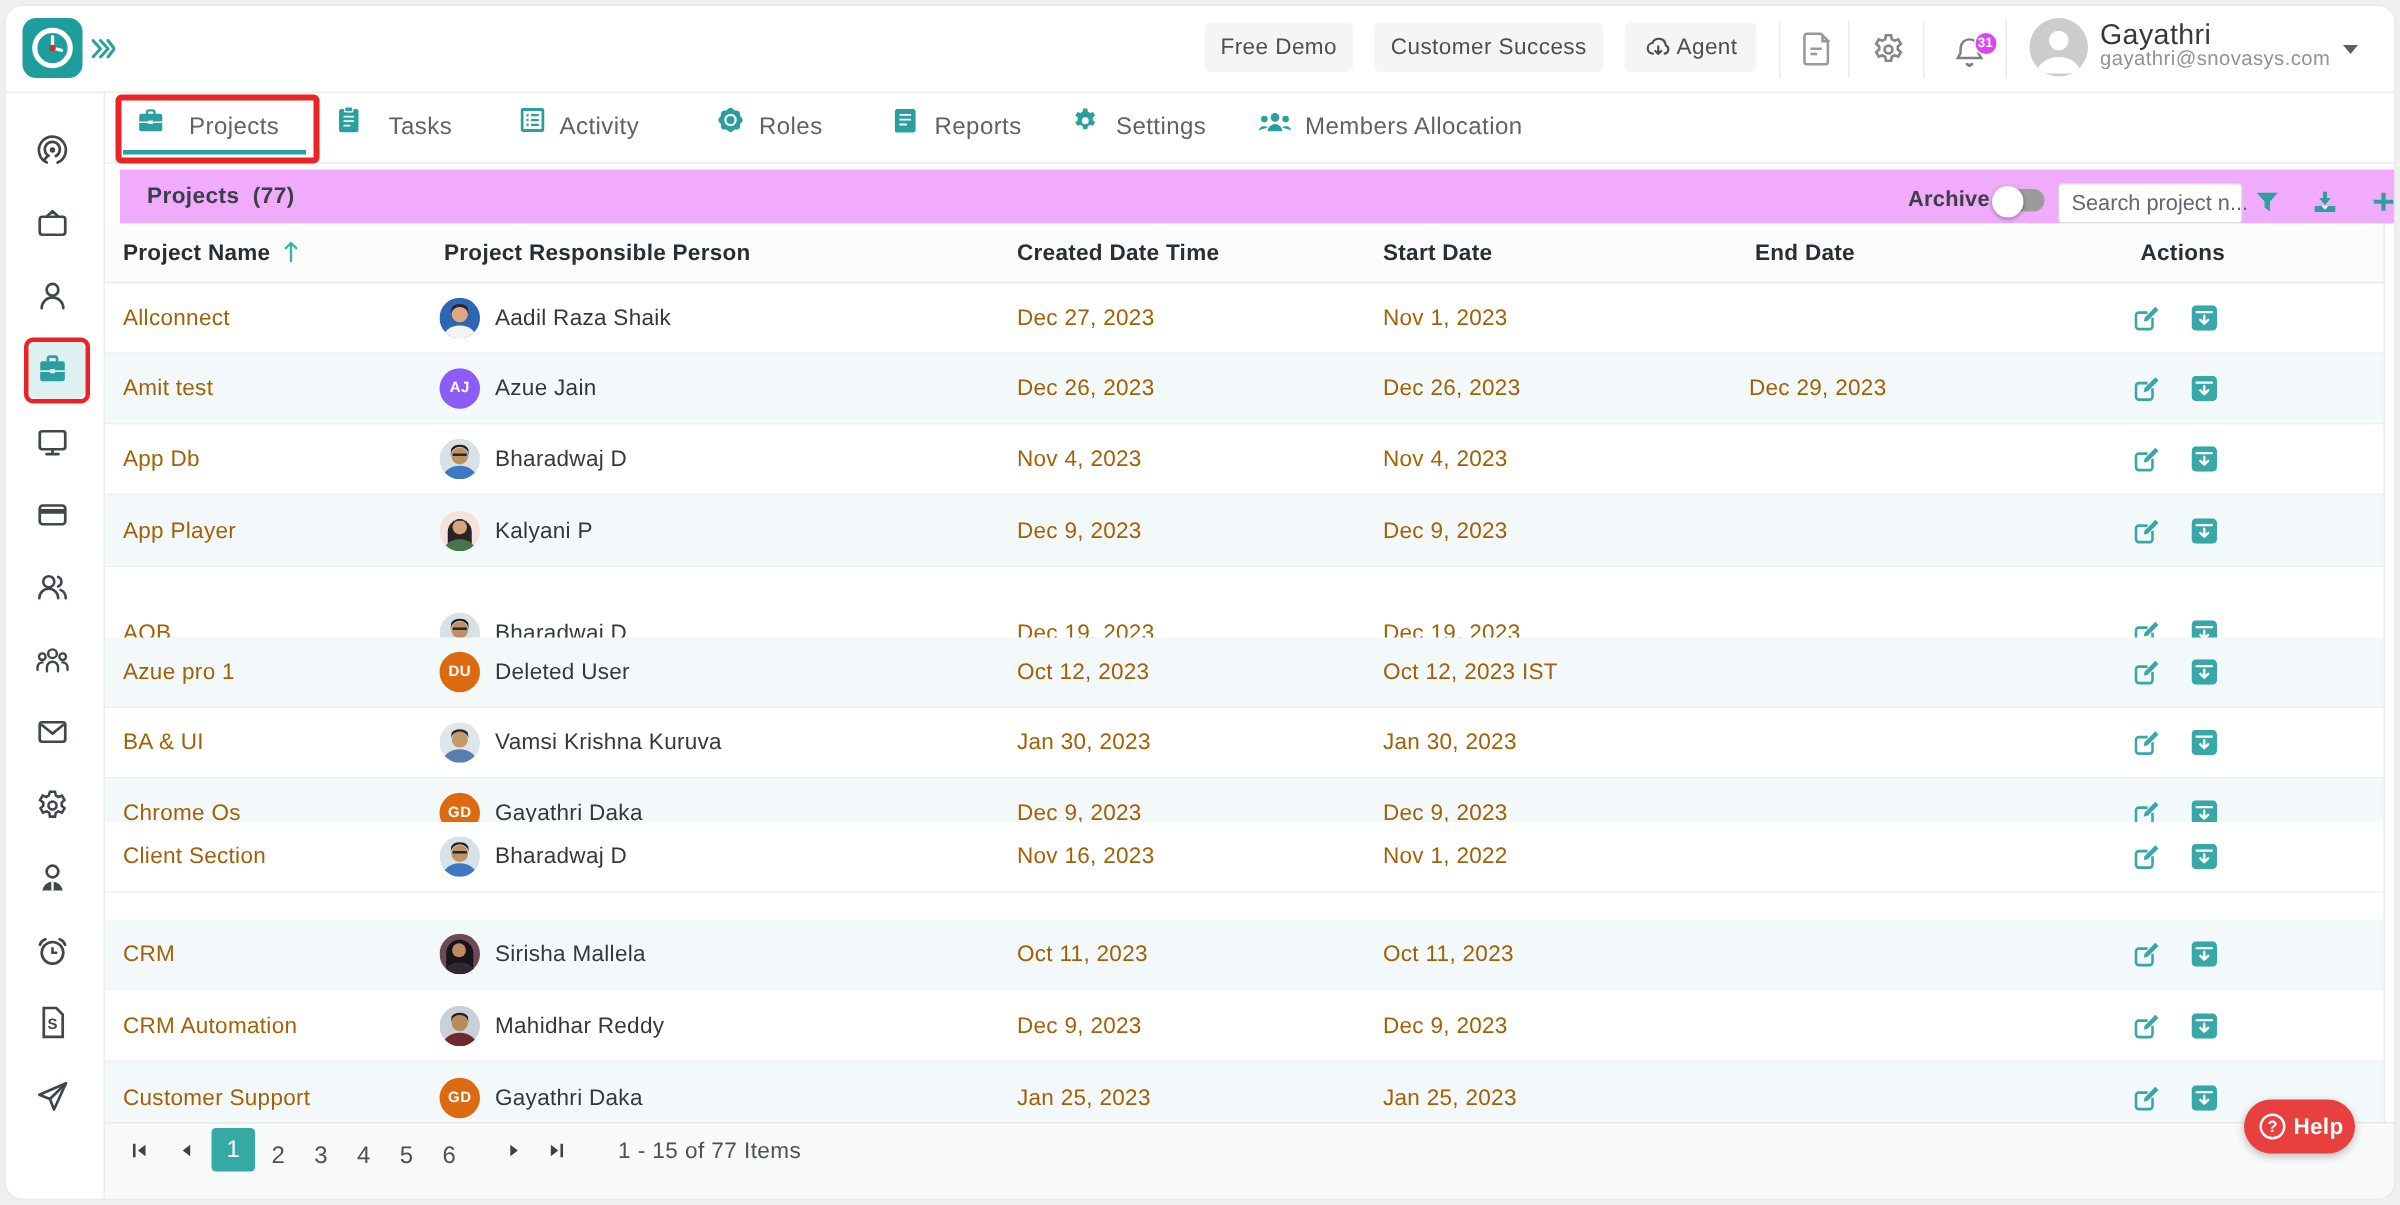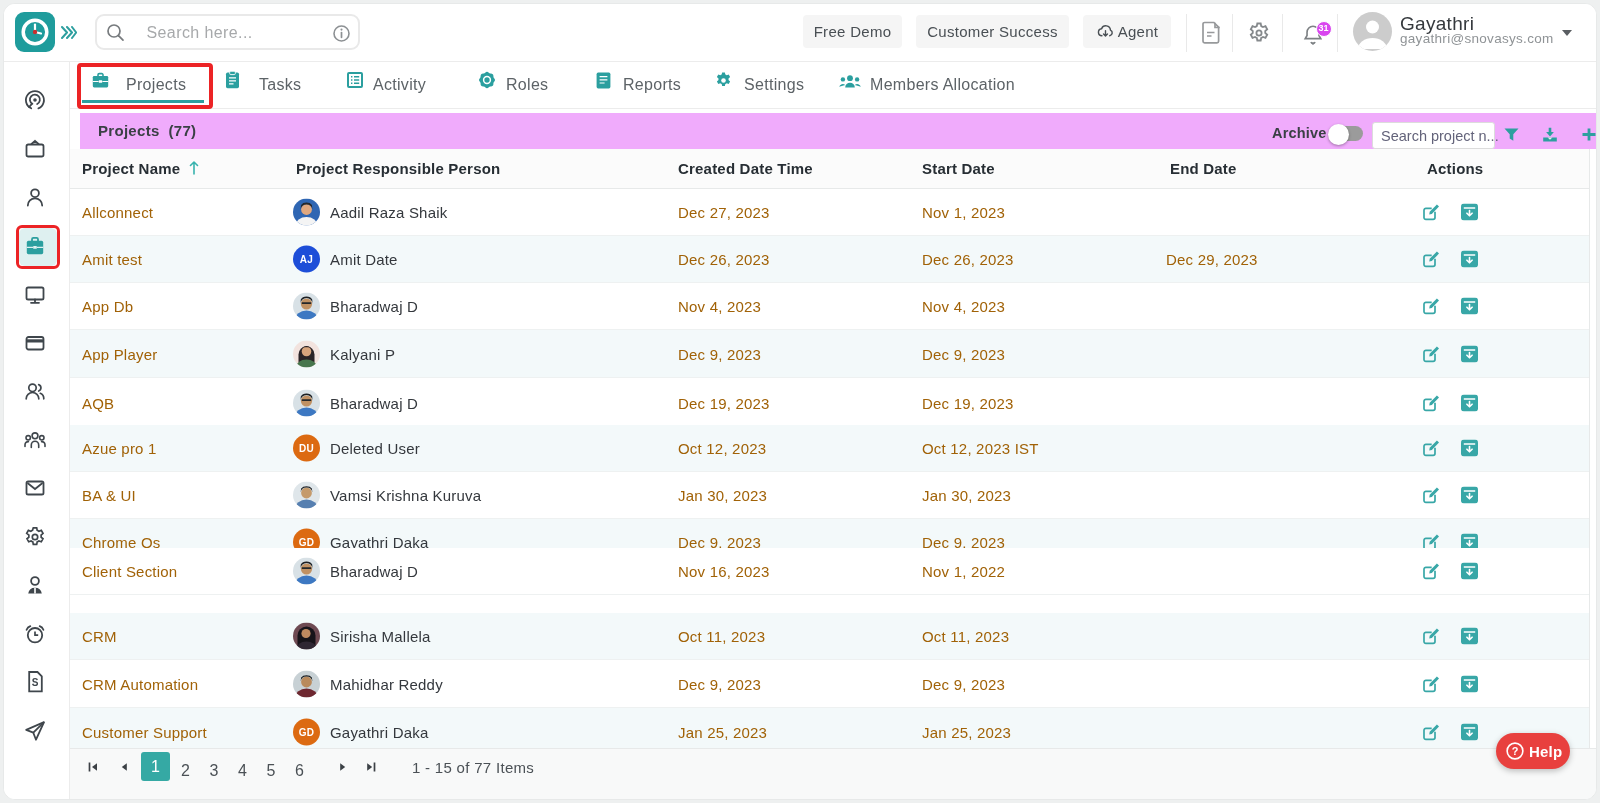--- a/index.html
+++ b/index.html
@@ -74,32 +74,20 @@
           <circle cx="20" cy="20" r="2.2" fill="#c92f2f"></circle>
         </svg>
   </div>
   <svg class="abs" style="left:57px;top:22px" width="16" height="13" viewBox="0 0 16 13">
         <g stroke="#2d9f9f" stroke-width="2" fill="none" stroke-linecap="round" stroke-linejoin="round">
           <path d="M1 1 L6 6.5 L1 12"></path>
           <path d="M6 1 L11 6.5 L6 12"></path>
           <path d="M11 1 L15.2 6.5 L11 12"></path>
         </g>
       </svg>
-  <div class="srch">
-    <svg class="abs" style="left:9px;top:7px" width="19" height="19" viewBox="0 0 19 19">
-          <circle cx="8" cy="8" r="6" fill="none" stroke="#777b7e" stroke-width="1.7"></circle>
-          <line x1="12.5" y1="12.7" x2="17" y2="17.2" stroke="#777b7e" stroke-width="1.7" stroke-linecap="round"></line>
-        </svg>
-    <span class="ph">Search here...</span>
-    <svg class="abs" style="left:236px;top:8.5px" width="17" height="17" viewBox="0 0 17 17">
-          <circle cx="8.5" cy="8.5" r="7.5" fill="none" stroke="#8d9194" stroke-width="1.6"></circle>
-          <line x1="8.5" y1="7.5" x2="8.5" y2="12.3" stroke="#8d9194" stroke-width="1.7" stroke-linecap="round"></line>
-          <circle cx="8.5" cy="4.6" r="1.05" fill="#8d9194"></circle>
-        </svg>
-  </div>
   <div class="topbtn" style="left:799px;width:99px;">Free Demo</div>
   <div class="topbtn" style="left:912px;width:153px;">Customer Success</div>
   <div class="topbtn" style="left:1079px;width:88px;">
     <svg class="abs" style="left:14px;top:8px" width="17" height="17" viewBox="0 0 24 24" fill="none" stroke="#494f54" stroke-width="2">
           <path d="M7 18 a5 5 0 0 1-.5-9.97 A6.5 6.5 0 0 1 19 10.03 A4.2 4.2 0 0 1 18 18" stroke-linecap="round"></path>
           <path d="M12 11 v7 M9.2 15.5 L12 18.3 L14.8 15.5" stroke-linecap="round" stroke-linejoin="round"></path>
         </svg>
     <span style="margin-left:22px;margin-top:40px;">Agent</span>
   </div>
   <div class="vline" style="left:1182px;"></div>
@@ -307,22 +295,22 @@
           <path d="M7.2 11.4 l.5-2.6 7.2-7.3 2.1 2.1 -7.2 7.3 z" fill="#38a7a7"></path>
         </svg>
   <svg class="aarch" viewBox="0 0 17 17">
           <rect width="17" height="17" rx="3.2" fill="#38a7a7"></rect>
           <path d="M2.8 4.6 h11.4" stroke="#fff" stroke-width="1.5"></path>
           <path d="M8.5 7 v5 M5.9 9.7 L8.5 12.3 l2.6-2.6" fill="none" stroke="#fff" stroke-width="1.6" stroke-linecap="round" stroke-linejoin="round"></path>
         </svg>
 </div>
 <div class="row alt" style="top:232.15px;">
   <span class="cell c-name">Amit test</span>
-  <span class="avi" style="background:#1d4ed8;">AJ</span>
-  <span class="cell c-person">Amit Date</span>
+  <span class="avi" style="background:#8b5cf6;">AJ</span>
+  <span class="cell c-person">Azue Jain</span>
   <span class="cell c-cre">Dec 26, 2023</span>
   <span class="cell c-sta">Dec 26, 2023</span>
   <span class="cell c-end">Dec 29, 2023</span>
   <svg class="aedit" viewBox="0 0 18 18">
           <path d="M13 8.8 v5.7 a1.9 1.9 0 0 1-1.9 1.9 H3.9 A1.9 1.9 0 0 1 2 14.5 V7.3 A1.9 1.9 0 0 1 3.9 5.4 h5.8" fill="none" stroke="#38a7a7" stroke-width="1.7"></path>
           <path d="M7.2 11.4 l.5-2.6 7.2-7.3 2.1 2.1 -7.2 7.3 z" fill="#38a7a7"></path>
         </svg>
   <svg class="aarch" viewBox="0 0 17 17">
           <rect width="17" height="17" rx="3.2" fill="#38a7a7"></rect>
           <path d="M2.8 4.6 h11.4" stroke="#fff" stroke-width="1.5"></path>
@@ -366,21 +354,21 @@
   <svg class="aedit" viewBox="0 0 18 18">
           <path d="M13 8.8 v5.7 a1.9 1.9 0 0 1-1.9 1.9 H3.9 A1.9 1.9 0 0 1 2 14.5 V7.3 A1.9 1.9 0 0 1 3.9 5.4 h5.8" fill="none" stroke="#38a7a7" stroke-width="1.7"></path>
           <path d="M7.2 11.4 l.5-2.6 7.2-7.3 2.1 2.1 -7.2 7.3 z" fill="#38a7a7"></path>
         </svg>
   <svg class="aarch" viewBox="0 0 17 17">
           <rect width="17" height="17" rx="3.2" fill="#38a7a7"></rect>
           <path d="M2.8 4.6 h11.4" stroke="#fff" stroke-width="1.5"></path>
           <path d="M8.5 7 v5 M5.9 9.7 L8.5 12.3 l2.6-2.6" fill="none" stroke="#fff" stroke-width="1.6" stroke-linecap="round" stroke-linejoin="round"></path>
         </svg>
 </div>
-<div class="row" style="top:376px;text-decoration:underline;">
+<div class="row" style="top:395px;text-decoration:underline;">
   <span class="cell c-name">AQB</span>
   <span class="av"><svg viewBox="0 0 27 27">
             <rect width="27" height="27" fill="#d8e1e6"></rect>
             <circle cx="13.5" cy="11.5" r="5.6" fill="#c09163"></circle>
             <path d="M7.4 11.5 a6.1 6.1 0 0 1 12.2 0 l-.4-4.6 a6.1 4.6 0 0 0-11.4 0 z" fill="#1d2023"></path>
             <path d="M8.8 10.6 h9.4" stroke="#23272a" stroke-width="1.7"></path>
             <path d="M2 27 a11.5 9 0 0 1 23 0 z" fill="#3d78c2"></path>
           </svg></span>
   <span class="cell c-person">Bharadwaj D</span>
   <span class="cell c-cre">Dec 19, 2023</span>

